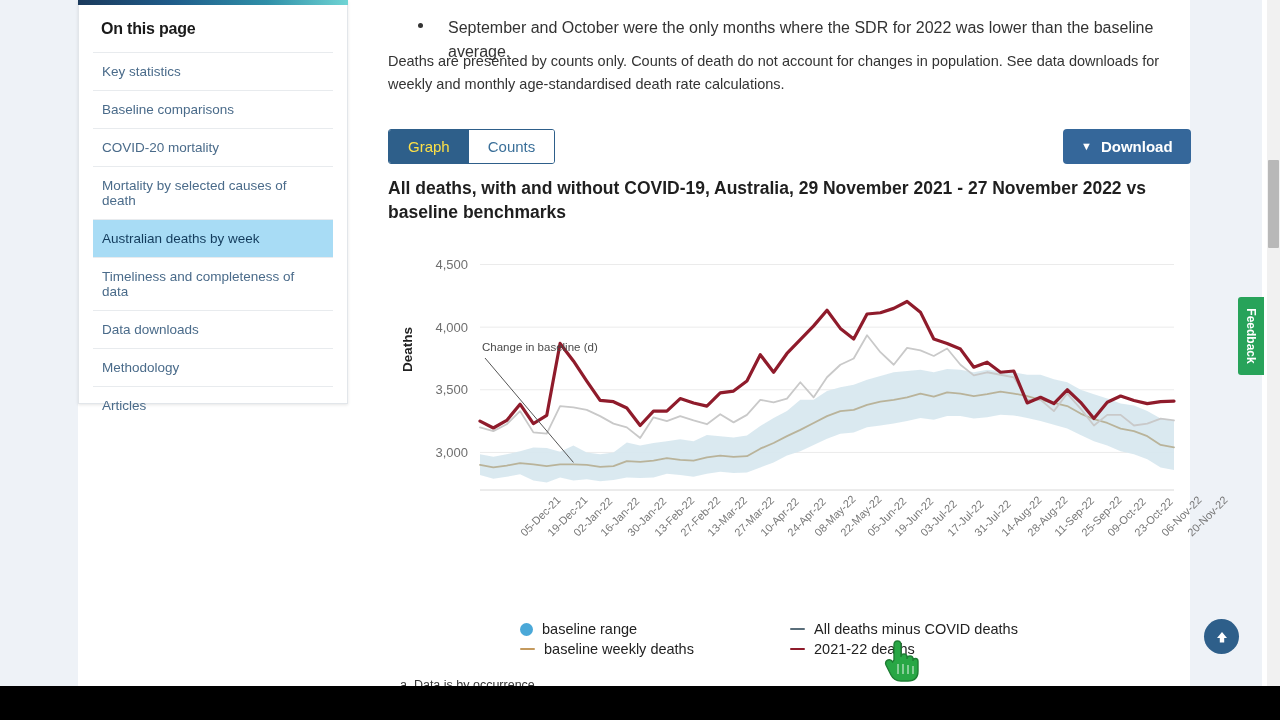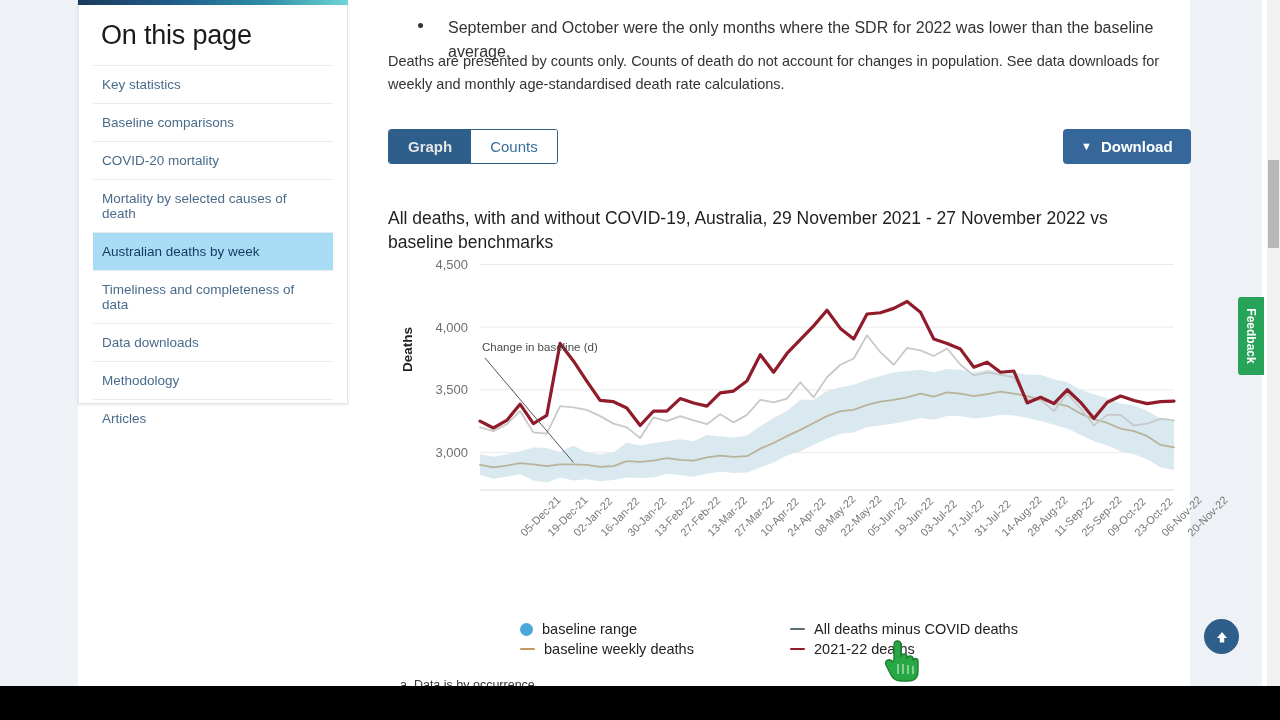--- a/index.html
+++ b/index.html
@@ -23,21 +23,21 @@
     position:absolute; left:78px; top:0; width:270px; height:404px;
     background:#ffffff; border:1px solid #e2e6ea; border-top:none;
     box-shadow:0 1px 3px rgba(0,0,0,.10);
   }
   .sidebar-gradient {
     position:absolute; left:78px; top:0; width:270px; height:5px;
     background:linear-gradient(90deg,#1b3a5c 0%,#1f5c8a 35%,#2f8fa8 70%,#6fd4d4 100%);
     z-index:3;
   }
   .sidebar h2 {
-    font-size:27px; font-weight:400; color:#1a1a1a;
+    font-size:16px; font-weight:700; color:#1a1a1a;
     padding:20px 22px 14px 22px; letter-spacing:-0.2px;
   }
   .nav-list { list-style:none; padding:0 14px 10px 14px; }
   .nav-item {
     font-size:13.5px; color:#4a6b8a; padding:11px 9px;
     border-top:1px solid #e8ebee; cursor:pointer;
   }
   .nav-item:first-child { border-top:1px solid #e8ebee; }
   .nav-item.active { background:#a8dcf5; color:#123b5c; }
 
@@ -56,35 +56,35 @@
     position:absolute; left:388px; top:50px; width:780px;
     font-size:14.5px; color:#333; line-height:1.62;
   }
 
   
   .toggle {
     position:absolute; left:388px; top:129px;
     display:flex; border:1px solid #2e5f8a; border-radius:3px; overflow:hidden;
   }
   .toggle-btn { font-size:15px; padding:8px 19px; cursor:pointer; }
-  .toggle-btn.on  { background:#2e5f8a; color:#e5e5e5; font-weight:700; }
+  .toggle-btn.on  { background:#2e5f8a; color:#fde047; font-weight:400; }
   .toggle-btn.off { background:#fff; color:#3a6f99; }
 
   .download {
     position:absolute; left:1063px; top:129px;
     background:#35679a; color:#fff; border-radius:4px;
     padding:9px 18px; font-size:15px; font-weight:600;
     display:flex; align-items:center; gap:9px; cursor:pointer;
   }
   .chev { font-size:11px; line-height:1; }
 
   
   .chart-title {
     position:absolute; left:388px; top:176px; width:770px;
-    font-size:17.5px; font-weight:400; color:#1f1f1f; line-height:1.38;margin-top:30px;
+    font-size:17.5px; font-weight:700; color:#1f1f1f; line-height:1.38;
   }
   .chart-wrap { position:absolute; left:388px; top:238px; width:800px; height:300px; }
   .ylabel {
     position:absolute; left:400px; top:372px;
     font-size:13.5px; font-weight:700; color:#222;
     transform:rotate(-90deg); transform-origin:left top;
   }
   .xtick-layer { position:absolute; left:388px; top:524px; width:800px; height:90px; }
   .xtick {
     position:absolute; font-size:11px; color:#777;

